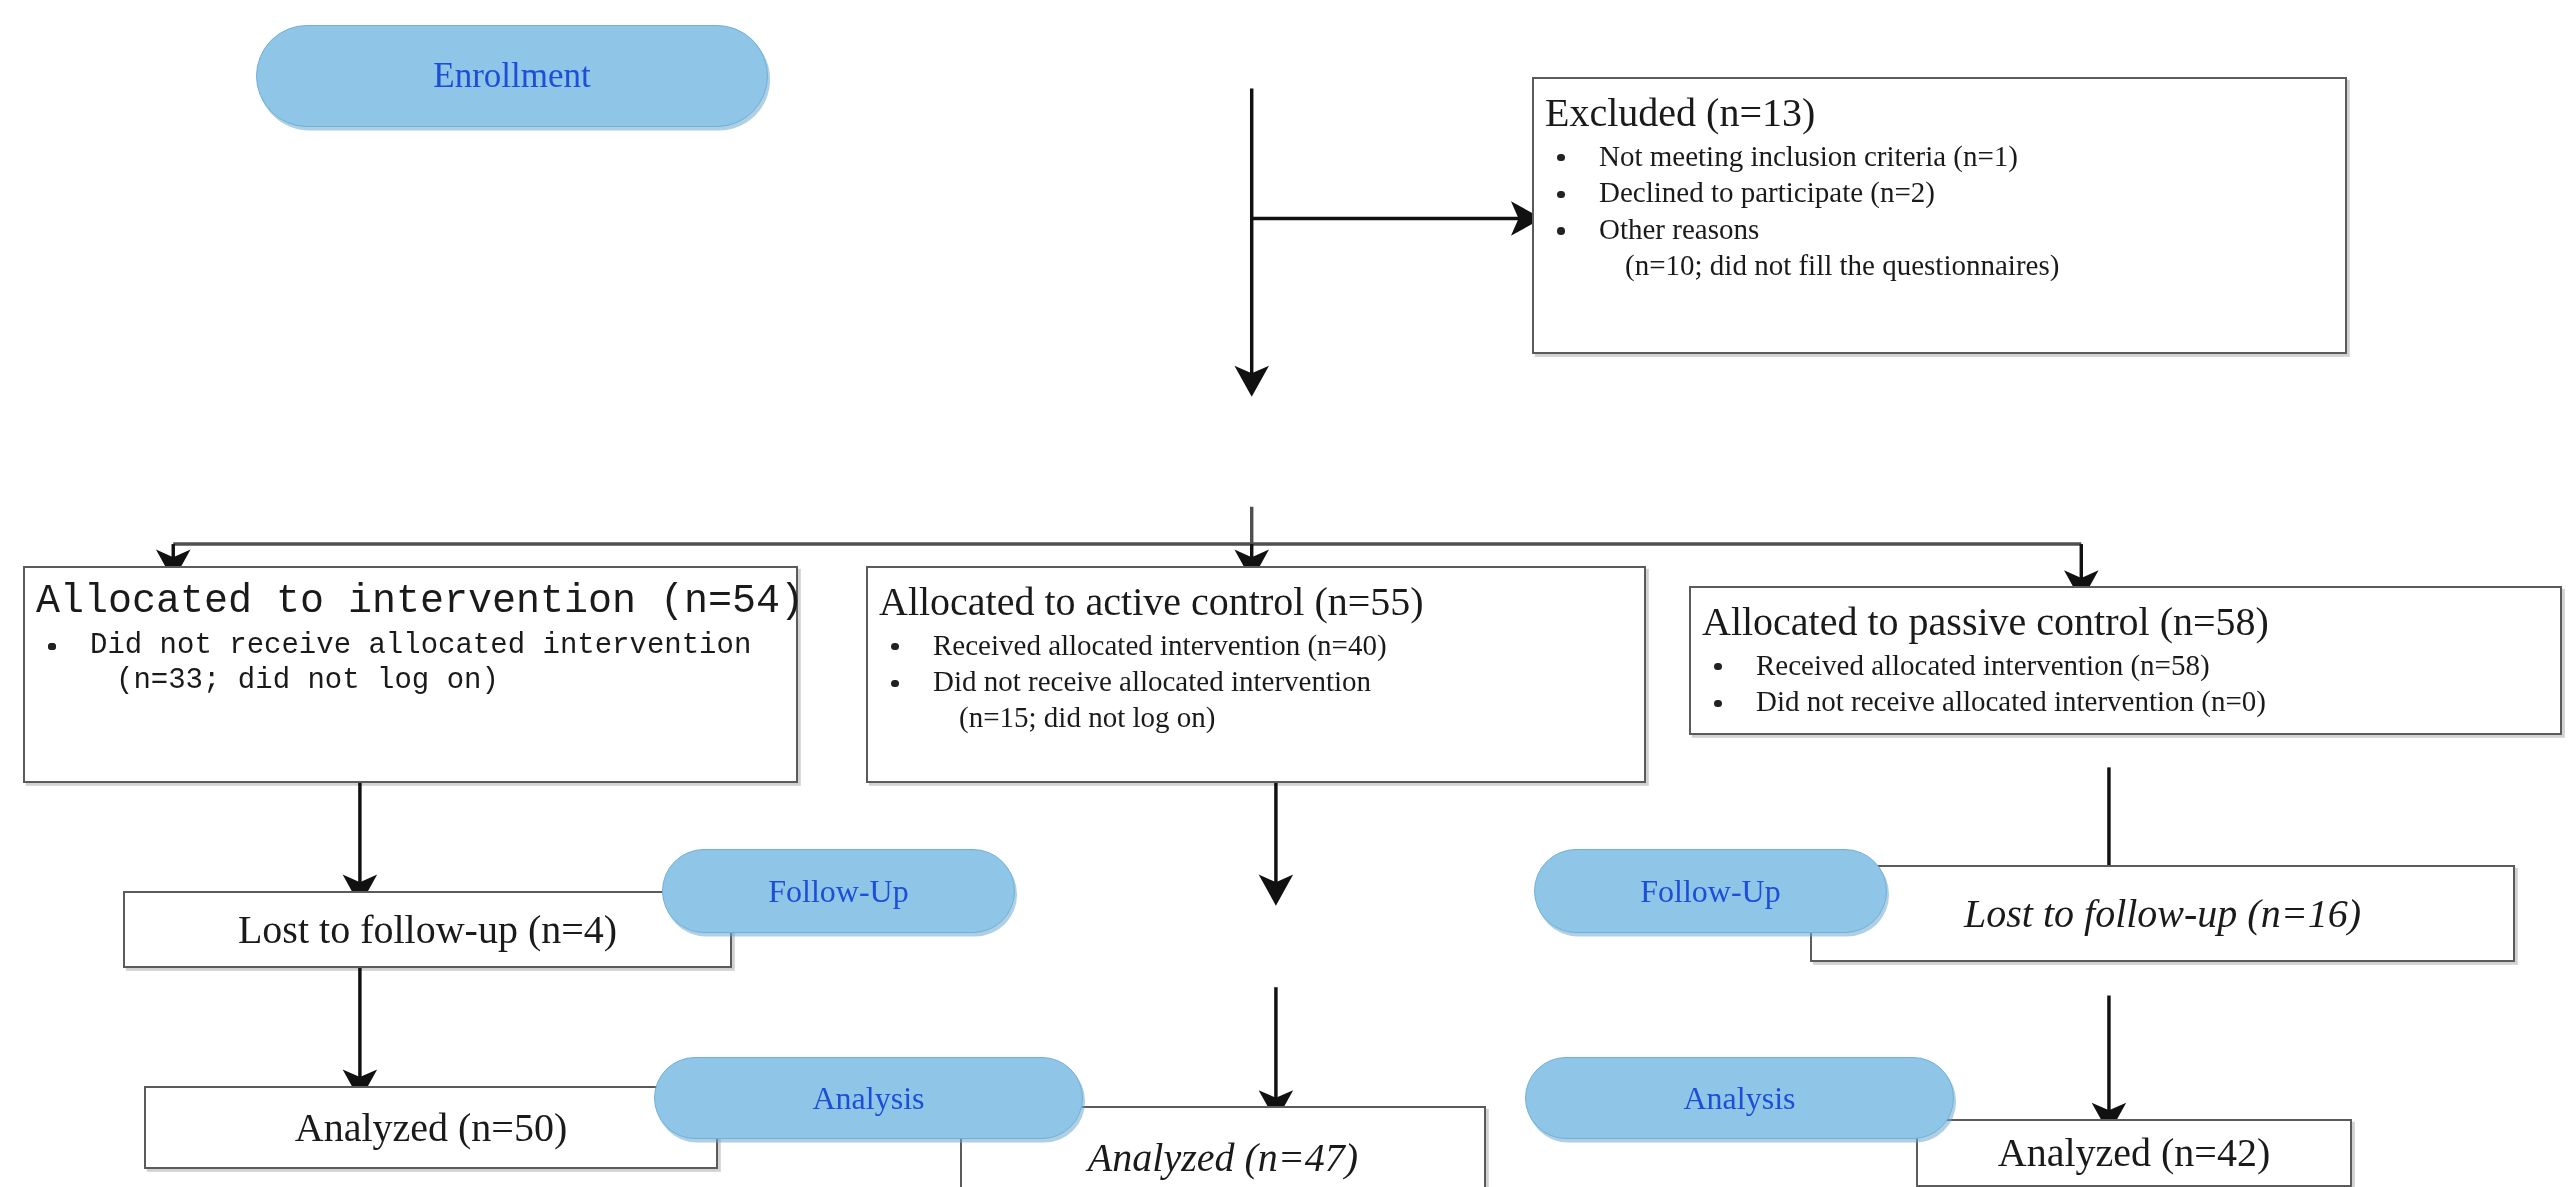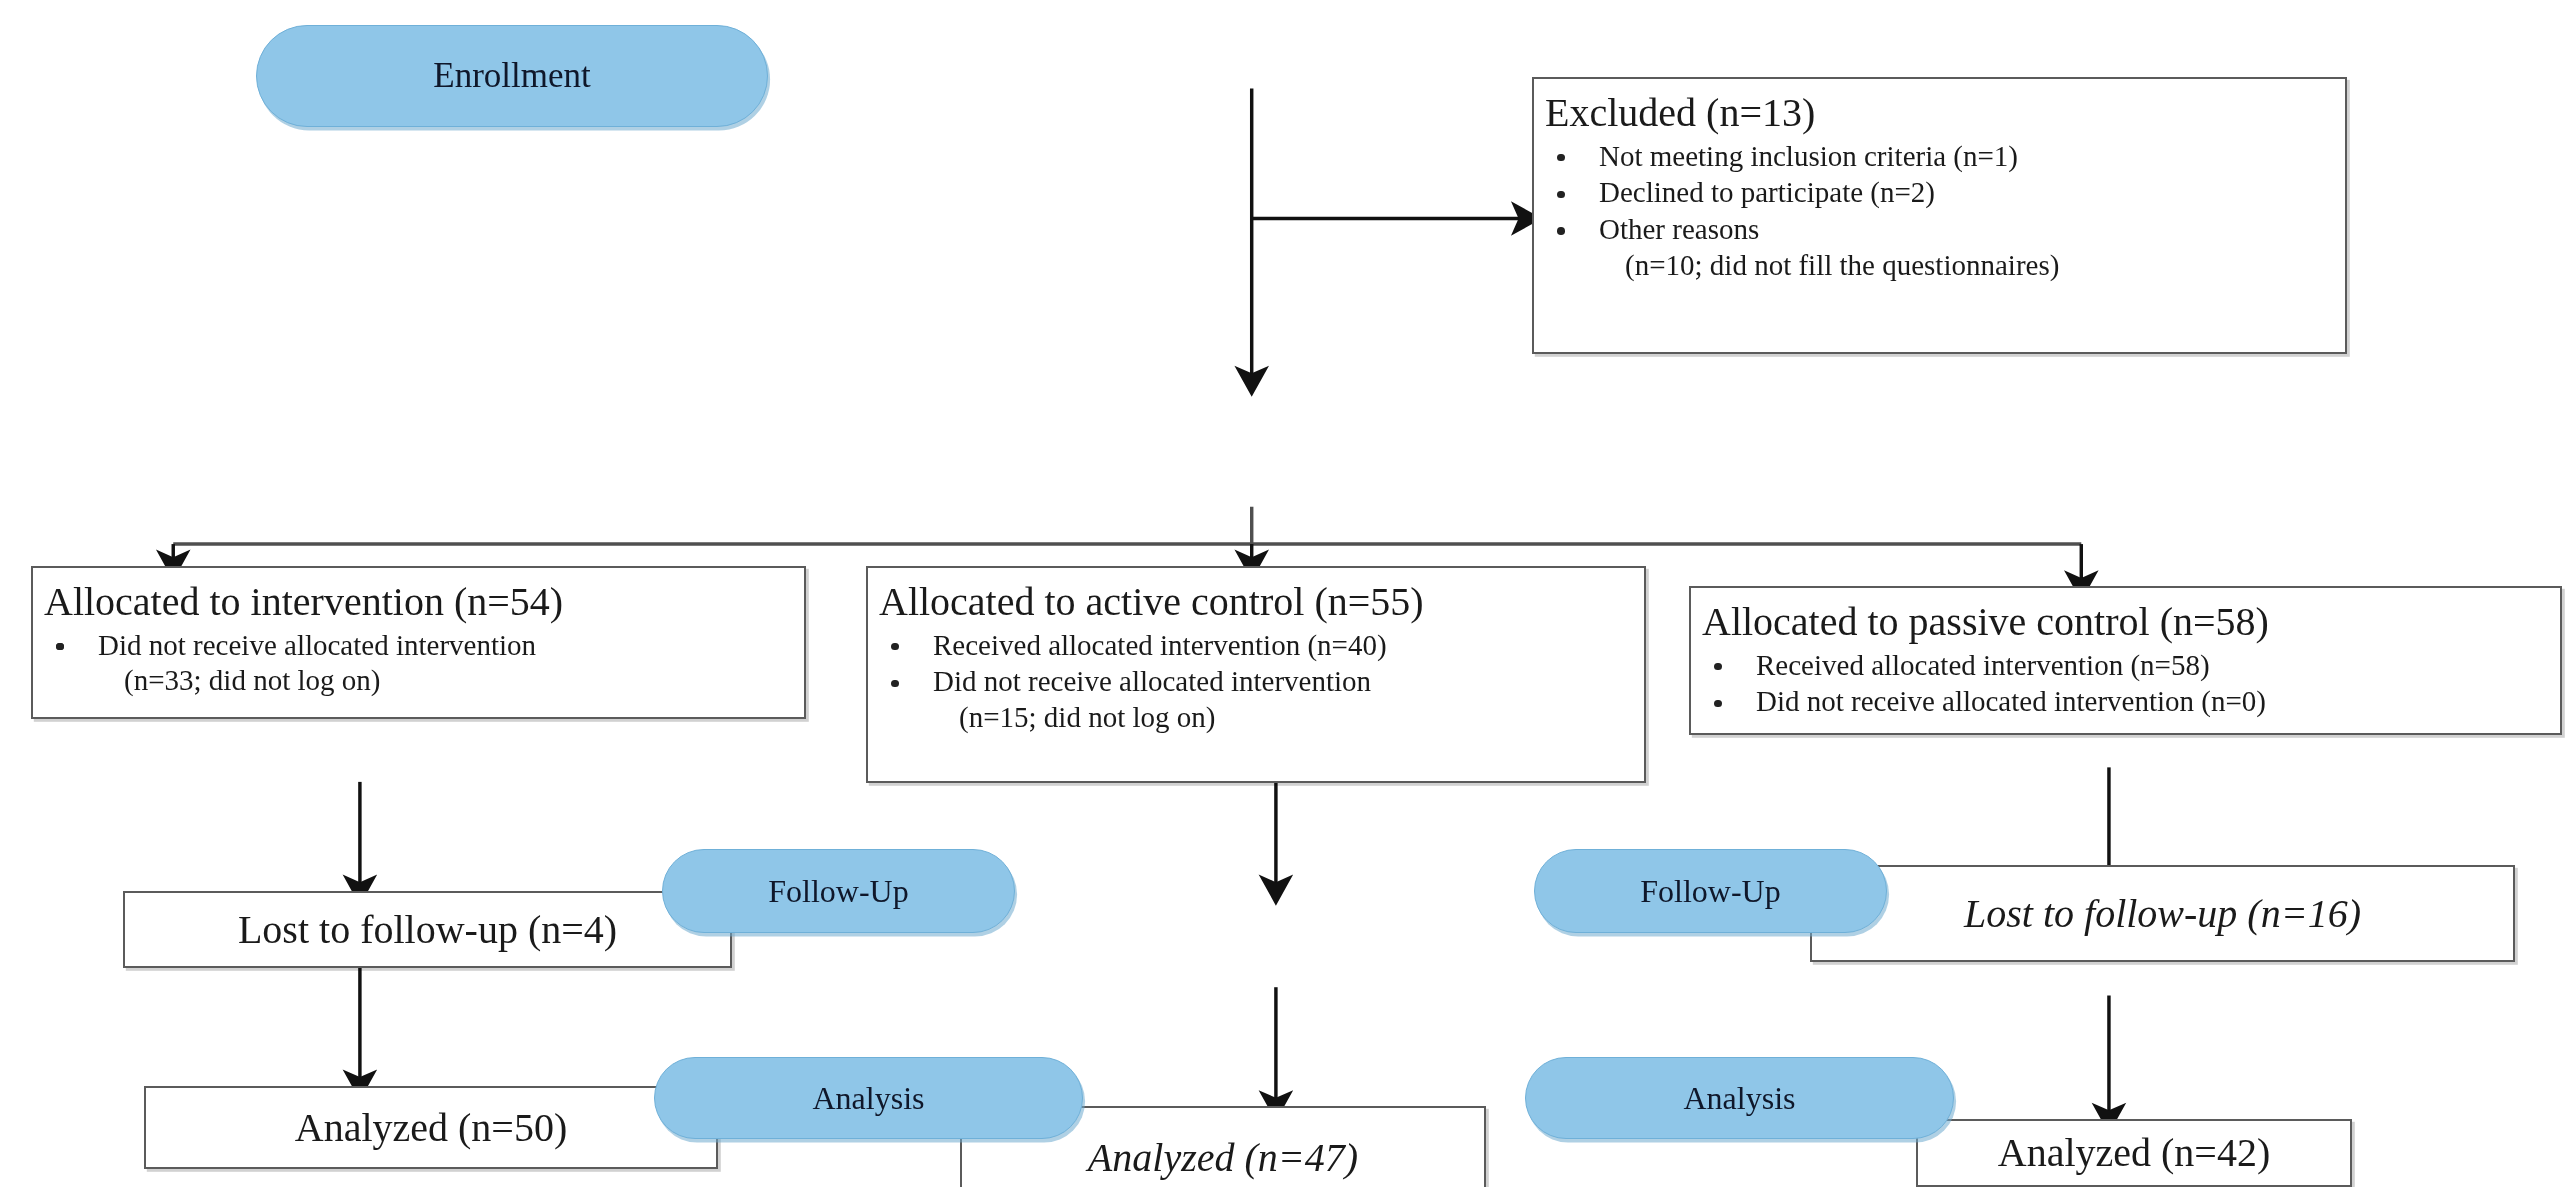--- a/index.html
+++ b/index.html
@@ -83,21 +83,21 @@
     position: absolute;
     background: #8fc6e8;
     border: 1.4px solid #6fb0d8;
     border-radius: 691px;
     display: flex;
     align-items: center;
     justify-content: center;
     font-size: 35px;
     box-sizing: border-box;
     box-shadow: 2.1px 3.5px 0 rgba(110,170,205,0.55);
-    color: #0f172a;
+    color: #1d4ed8;
   }
   .pill.small {
     font-size: 32px;
   }
 </style>
 </head>
 <body>
 
 <div id="stage">
 
@@ -158,21 +158,21 @@
       </li>
       <li>
         <span class="dot"></span>
         <span>Other reasons</span>
         <span class="cont">(n=10; did not fill the questionnaires)</span>
       </li>
     </ul>
   </div>
 
 
-  <div class="box box-pad" style="left:31px; top:566px; width:775px; height:153px;">
+  <div class="box box-pad" style="left:23px; top:566px; width:775px; height:217px;font-family:Liberation Mono, monospace;">
     <div class="box-title">Allocated to intervention (n=54)</div>
     <ul class="bullets">
       <li>
         <span class="dot"></span>
       </li>
       <li>
         <span class="dot"></span>
         <span>Did not receive allocated intervention</span>
         <span class="cont">(n=33; did not log on)</span>
       </li>

